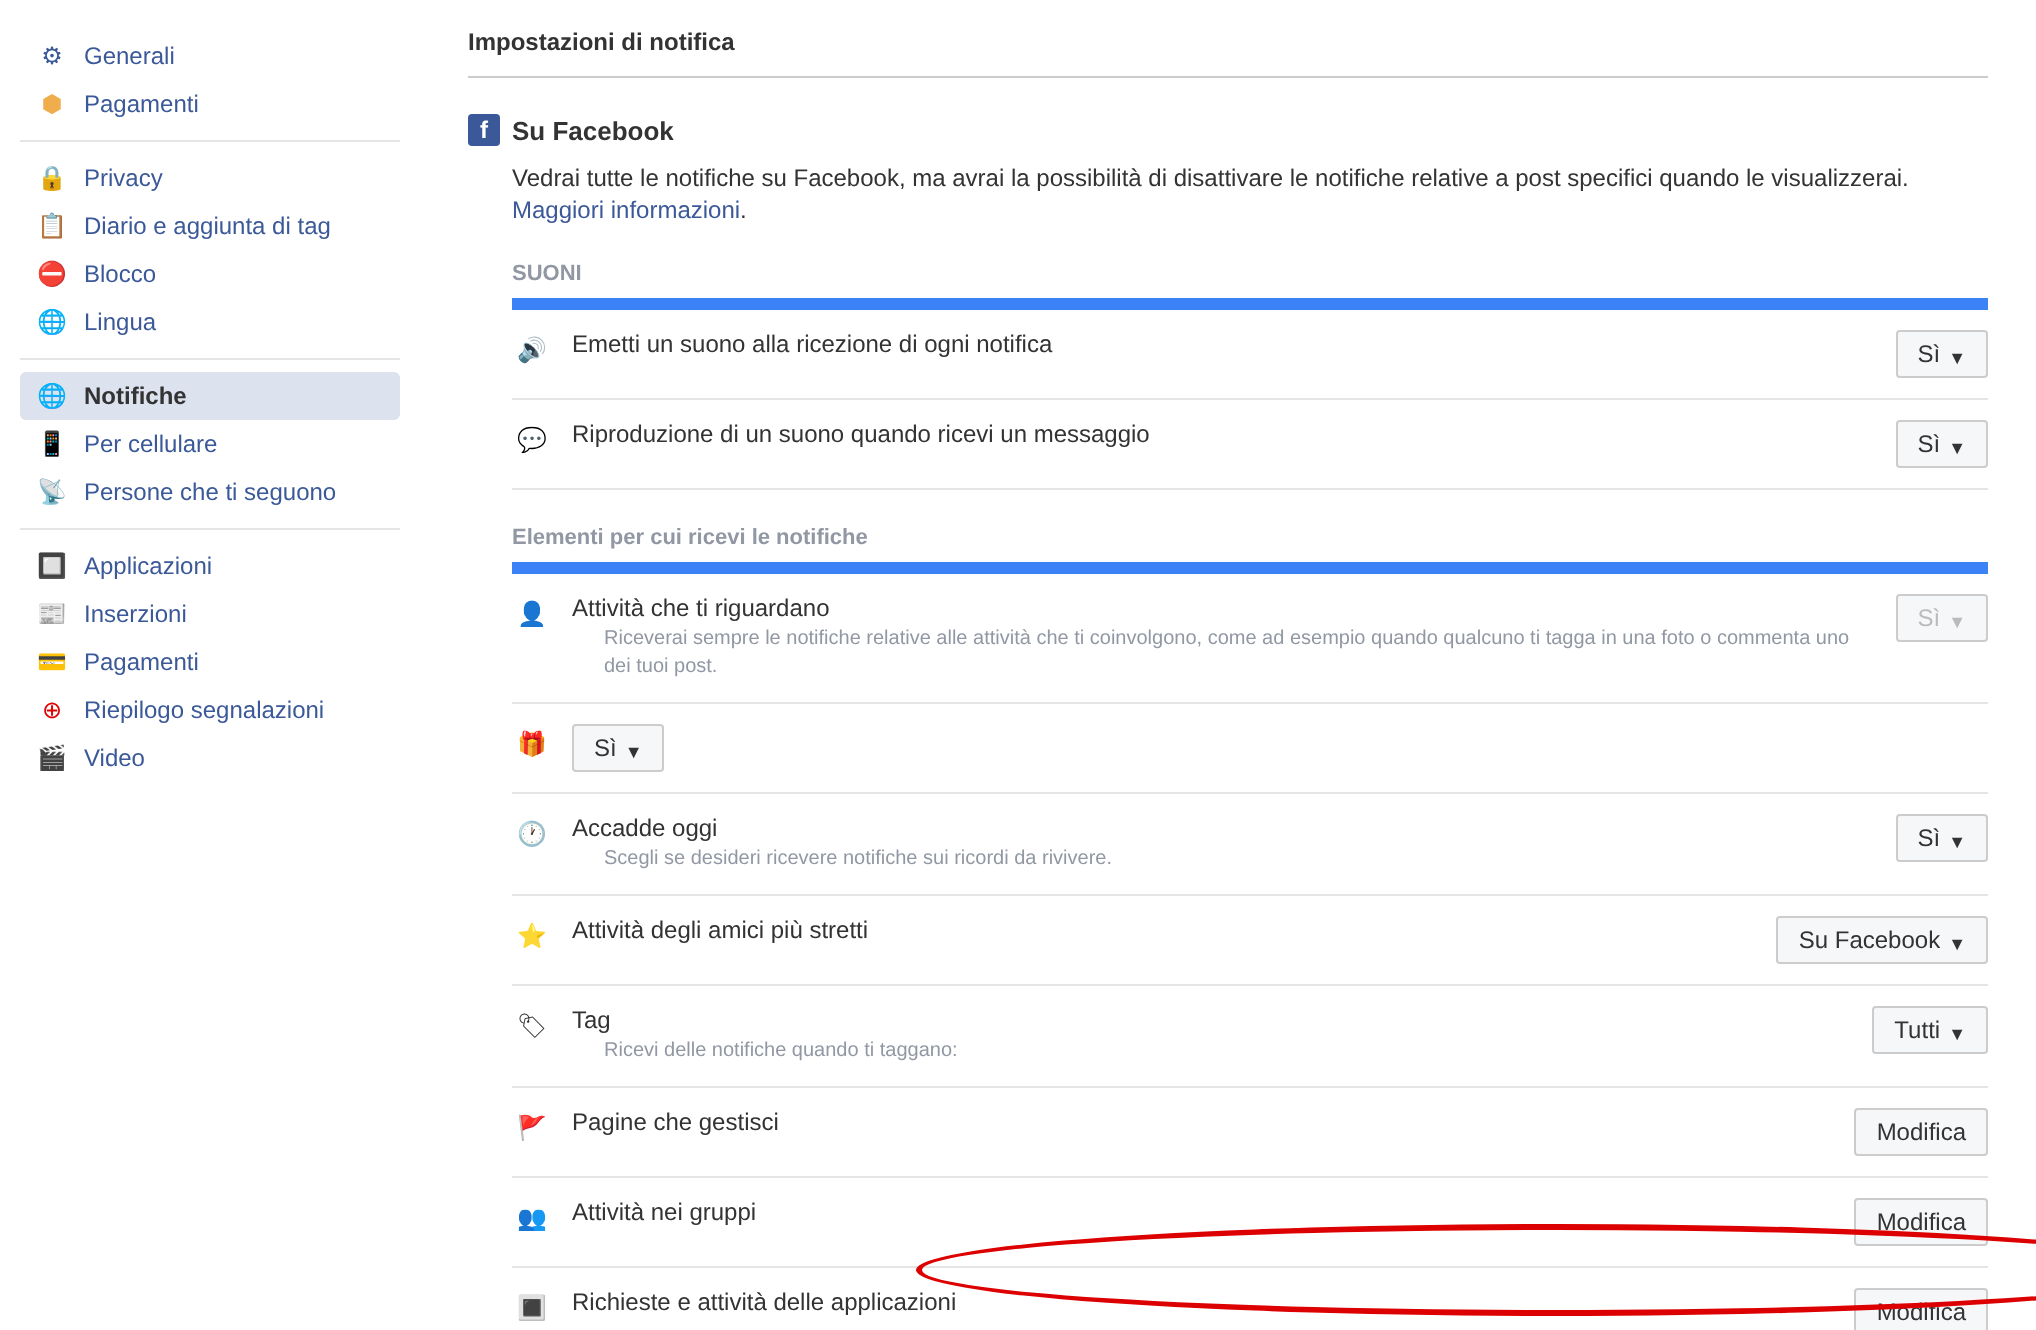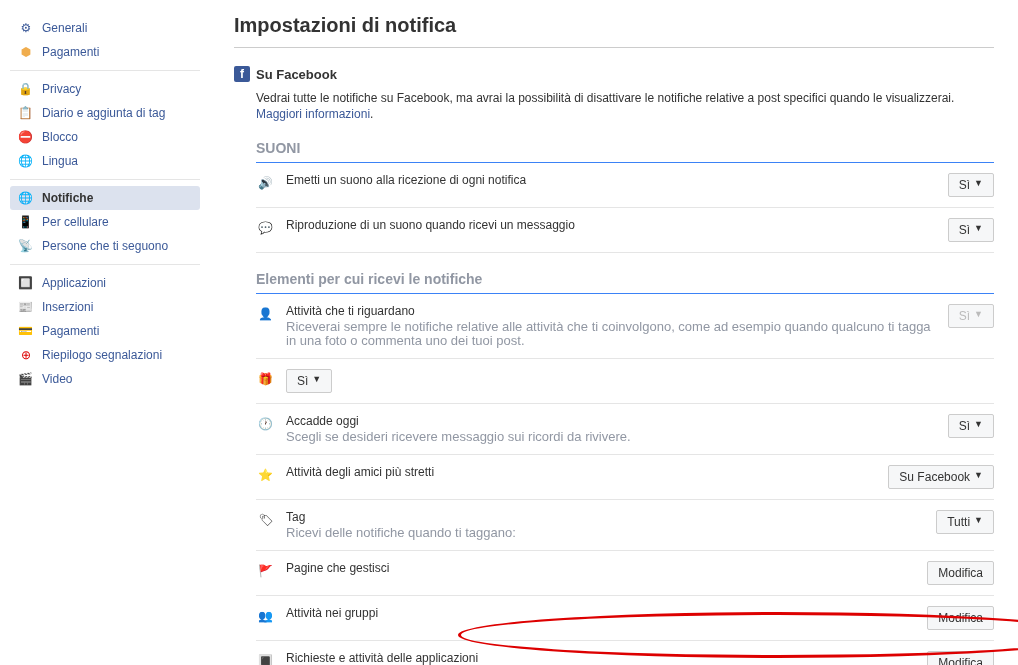--- a/index.html
+++ b/index.html
@@ -5,34 +5,34 @@
     * { box-sizing: border-box; margin: 0; padding: 0; }
     body { font-family: Helvetica, Arial, sans-serif; font-size: 12px; color: #333; background: #fff; }
     .container { display: flex; width: 1018px; }
     .sidebar { width: 210px; padding: 10px 0; }
     .sidebar-group { border-top: 1px solid #e5e5e5; margin: 0 10px; padding: 6px 0; }
     .sidebar-group:first-child { border-top: none; }
     .sidebar-item { display: flex; align-items: center; padding: 4px 8px; cursor: pointer; color: #3b5998; font-size: 12px; }
     .sidebar-item.active { background: #dce2ee; font-weight: bold; color: #333; border-radius: 3px; }
     .sidebar-item .icon { width: 16px; height: 16px; margin-right: 8px; display: inline-flex; align-items: center; justify-content: center; }
     .main { flex: 1; padding: 14px 24px; }
-    .page-title { font-size: 20px; font-weight: bold; color: #333; padding-bottom: 10px; border-bottom: 1px solid #ccc; margin-bottom: 18px; }
+    .page-title { font-size: 12px; font-weight: bold; color: #333; padding-bottom: 10px; border-bottom: 1px solid #ccc; margin-bottom: 18px; }
     .section-header { display: flex; align-items: center; margin-bottom: 8px; }
     .section-header .icon { width: 16px; height: 16px; margin-right: 6px; }
     .section-header-text { font-weight: bold; font-size: 13px; color: #333; }
     .section-desc { margin-left: 22px; color: #333; font-size: 12px; line-height: 16px; }
     .section-desc a { color: #3b5998; text-decoration: none; }
-    .subsection-title { text-transform: uppercase; color: #9197a3; font-size: 14px; font-weight: bold; margin: 18px 0 0 22px; padding-bottom: 6px; border-bottom: 1px solid #3b82f6; }
+    .subsection-title { text-transform: uppercase; color: #9197a3; font-size: 11px; font-weight: bold; margin: 18px 0 0 22px; padding-bottom: 6px; border-bottom: 6px solid #3b82f6; }
     .setting-row { display: flex; align-items: flex-start; padding: 10px 0; border-bottom: 1px solid #e5e5e5; margin-left: 22px; position: relative; }
     .setting-icon { width: 20px; height: 20px; margin-right: 10px; flex-shrink: 0; display: flex; align-items: center; justify-content: center; }
     .setting-text { flex: 1; padding-right: 10px; }
     .setting-label { color: #333; font-size: 12px; }
-    .setting-desc { color: #9197a3; font-size: 13px; margin-top: 2px; line-height: 14px; }
+    .setting-desc { color: #9197a3; font-size: 10px; margin-top: 2px; line-height: 14px; margin-left: 16px; }
     .setting-control { flex-shrink: 0; }
-    .btn { background: #f6f7f8; border: 1px solid #ccc; border-radius: 2px; padding: 4px 10px; font-size: 12px; color: #333; cursor: pointer; display: inline-flex; align-items: flex-start; }
+    .btn { background: #f6f7f8; border: 1px solid #ccc; border-radius: 2px; padding: 4px 10px; font-size: 12px; color: #333; cursor: pointer; display: inline-flex; align-items: flex-end; }
     .btn .caret { margin-left: 4px; font-size: 9px; }
     .btn.disabled { color: #bbb; }
     svg { display: block; }
     .annotation-ellipse { position: absolute; border: 3px solid #d00; border-radius: 50%; pointer-events: none; z-index: 10; }
     .main-content-wrap { position: relative; }
   </style>
 </head>
 <body>
 
 <div class="container">
@@ -166,21 +166,21 @@
           <span class="setting-icon">🎁</span>
           <div class="setting-control"><button class="btn">
               <span>Sì</span>
               <span class="caret">▼</span>
             </button></div>
         </div>
         <div class="setting-row">
           <span class="setting-icon">🕐</span>
           <div class="setting-text">
             <div class="setting-label">Accadde oggi</div>
-            <div class="setting-desc">Scegli se desideri ricevere messaggio sui ricordi da rivivere.</div>
+            <div class="setting-desc">Scegli se desideri ricevere notifiche sui ricordi da rivivere.</div>
           </div>
           <div class="setting-control"><button class="btn">
               <span>Sì</span>
               <span class="caret">▼</span>
             </button></div>
         </div>
         <div class="setting-row">
           <span class="setting-icon">⭐</span>
           <div class="setting-text">
             <div class="setting-label">Attività degli amici più stretti</div>

